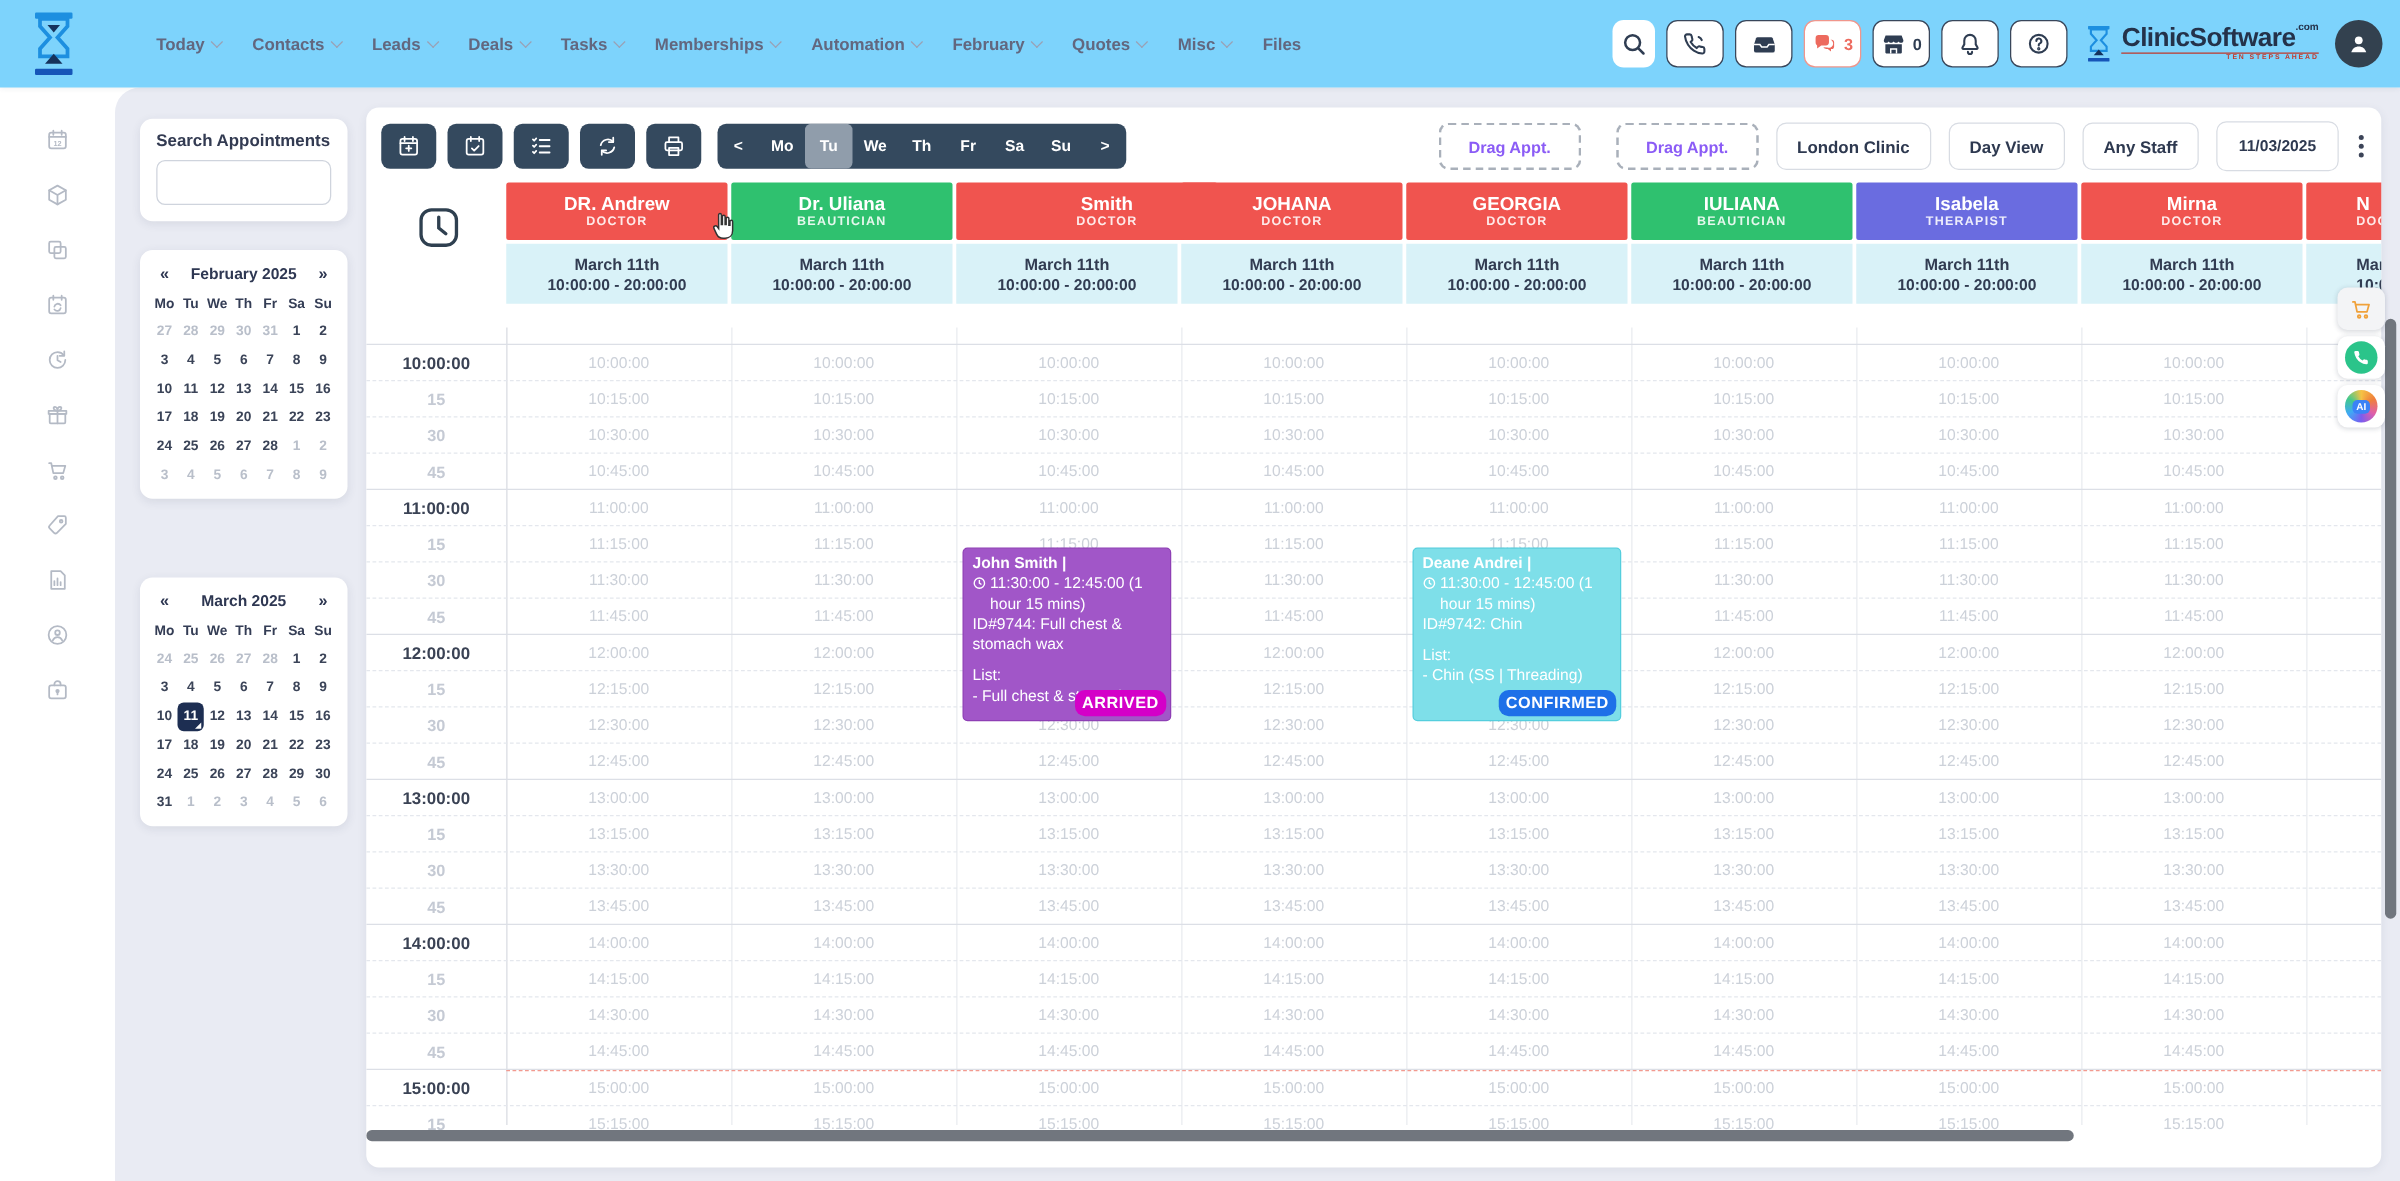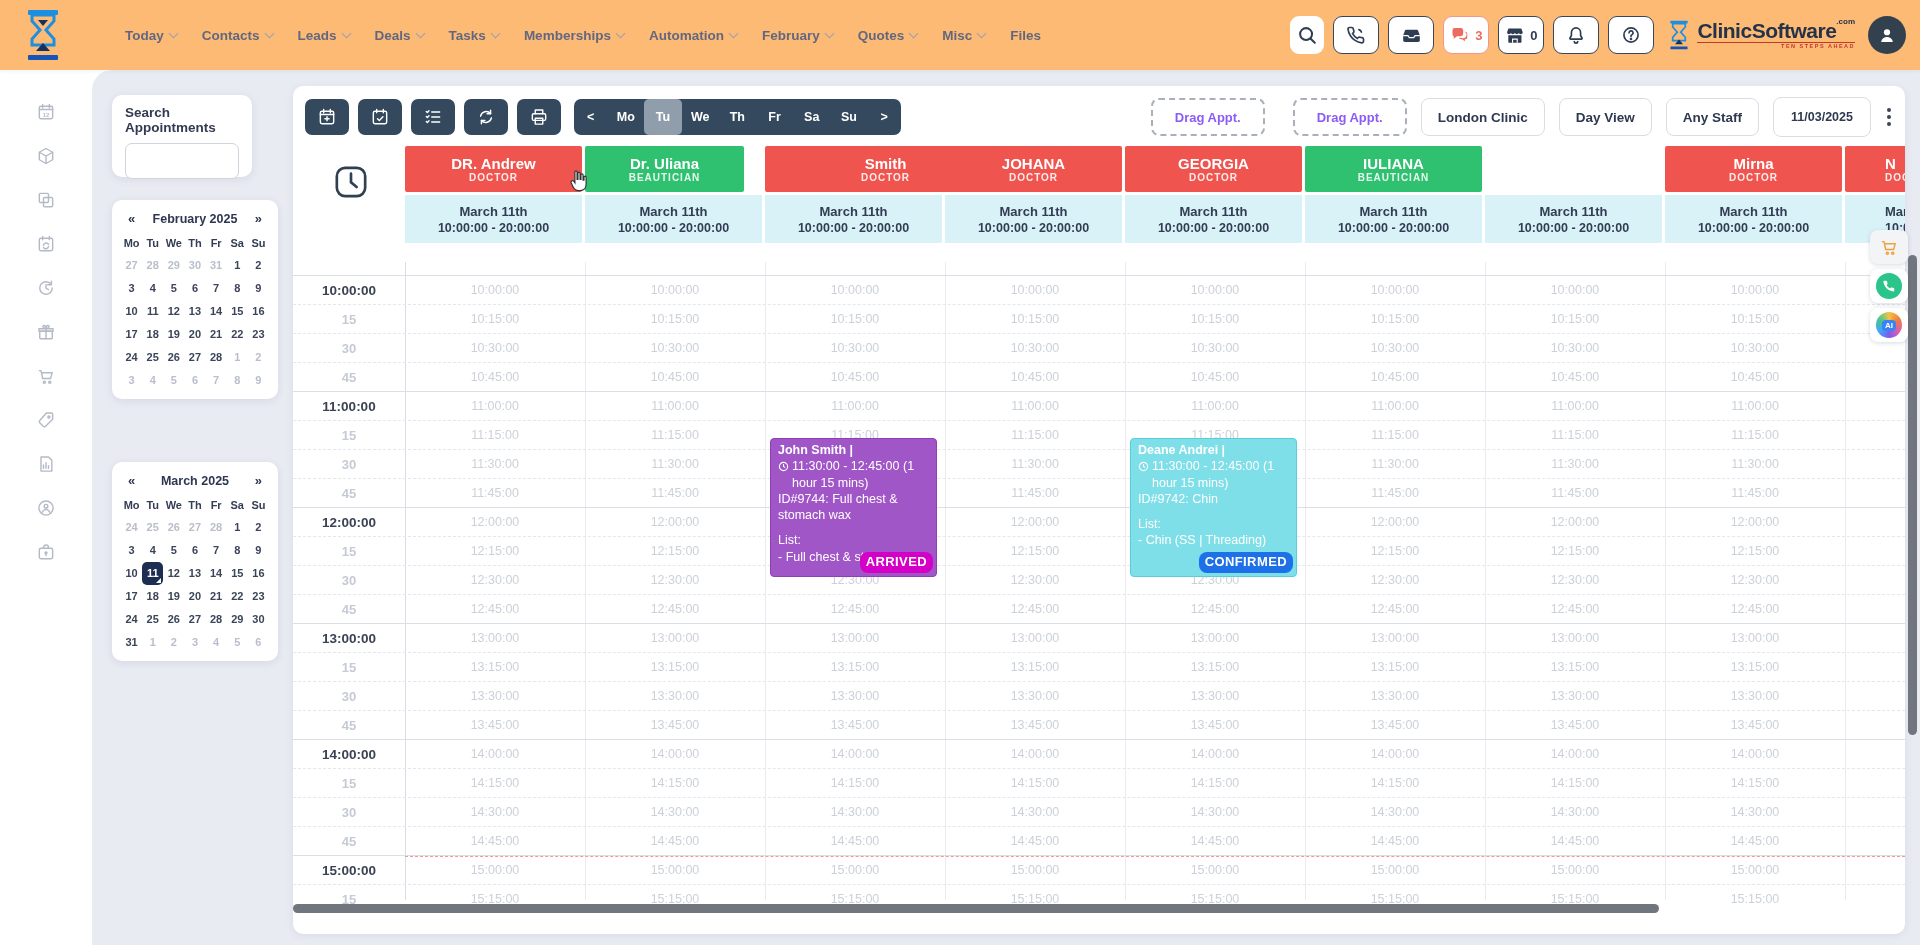--- a/index.html
+++ b/index.html
@@ -3,21 +3,21 @@
 <meta charset="utf-8">
 <style>
   html,body{margin:0;padding:0;}
   body{
     width:1920px;height:945px;overflow:hidden;position:relative;
     font-family:"Liberation Sans",sans-serif;background:#ffffff;
     -webkit-font-smoothing:antialiased;
   }
   svg{display:block}
   
-  .topbar{position:absolute;left:0;top:0;width:1920px;height:70px;background:#fdba74;
+  .topbar{position:absolute;left:0;top:0;width:1920px;height:70px;background:#7dd3fc;
     box-shadow:0 1px 4px rgba(40,50,70,.07);z-index:30;}
   .logo-hg{position:absolute;left:22px;top:8px;}
   .mainnav{position:absolute;left:125px;top:0;height:70px;display:flex;align-items:center;gap:25px;}
   .nav-item{display:flex;align-items:center;color:#62677f;font-size:13.5px;font-weight:600;cursor:pointer;white-space:nowrap;}
   .chev{width:6px;height:6px;border-right:1.6px solid #9aa0b4;border-bottom:1.6px solid #9aa0b4;
     transform:rotate(45deg);margin-left:6px;margin-top:-4px;}
   .tb-right{position:absolute;right:14px;top:0;height:70px;display:flex;align-items:center;gap:9px;}
   .icon-btn{width:46px;height:38px;border:1.6px solid #39465a;border-radius:9px;background:#fff;
     display:flex;align-items:center;justify-content:center;gap:5px;color:#2f3d52;cursor:pointer;padding:0 6px;box-sizing:border-box;}
   .icon-btn.plain{border:none;width:34px;}
@@ -31,21 +31,21 @@
   .brand-tag{font-size:5.5px;letter-spacing:1.5px;color:#c0392b;text-align:right;font-weight:700;
     border-top:1px solid #c0392b;margin-top:1px;padding-top:1px;}
   .avatar{width:38px;height:38px;border-radius:50%;background:#33414f;display:flex;align-items:center;justify-content:center;cursor:pointer;}
   
   .rail{position:absolute;left:0;top:70px;width:92px;bottom:0;background:#fff;
     display:flex;flex-direction:column;align-items:center;padding-top:32px;gap:24px;z-index:10;}
   .rail .ricon{color:#b4bac5;cursor:pointer;}
   
   .content{position:absolute;left:92px;top:70px;right:0;bottom:0;background:#e9ebf3;border-top-left-radius:20px;}
   .card{position:absolute;background:#fff;border-radius:10px;box-shadow:0 2px 8px rgba(50,60,90,.10);}
-  .search-card{left:20px;top:25px;width:140px;height:82px;padding:10px 13px;box-sizing:border-box;}
+  .search-card{left:20px;top:25px;width:166px;height:82px;padding:10px 13px;box-sizing:border-box;}
   .search-title{font-size:13.5px;font-weight:700;color:#333b52;}
   .search-card input{margin-top:8px;width:100%;height:36px;border:1px solid #cfd4dd;border-radius:7px;
     box-sizing:border-box;font-family:inherit;font-size:13px;padding:0 8px;outline:none;}
   .mini-cal{width:166px;padding:9px 9px 7px;box-sizing:border-box;}
   .mc-head{display:flex;align-items:center;justify-content:space-between;padding:2px 4px 6px;
     font-size:12.5px;font-weight:700;color:#2e3752;}
   .mc-arrow{cursor:pointer;color:#2e3752;font-size:13px;padding:0 3px;}
   .mc-grid{display:grid;grid-template-columns:repeat(7,1fr);}
   .mc-wd{font-size:11px;font-weight:700;color:#343d55;text-align:center;height:22px;line-height:22px;}
   .mc-day{font-size:11px;font-weight:700;color:#3b4458;text-align:center;height:23px;line-height:23px;
@@ -517,21 +517,21 @@
           </svg>
       </div>
     <div class="col-hdr" style="left: 112px; width: 177px; background: rgb(240, 84, 79);">
           <div class="col-name">DR. Andrew</div>
           <div class="col-role">DOCTOR</div>
         </div>
         <div class="col-info" style="left: 112px; width: 177px;">
           <div class="ci-date">March 11th</div>
           <div class="ci-hours">10:00:00 - 20:00:00</div>
         </div>
-        <div class="col-hdr" style="left: 292px; width: 159px; background: rgb(47, 193, 111);">
+        <div class="col-hdr" style="left: 292px; width: 177px; background: rgb(47, 193, 111);">
           <div class="col-name">Dr. Uliana</div>
           <div class="col-role">BEAUTICIAN</div>
         </div>
         <div class="col-info" style="left: 292px; width: 177px;">
           <div class="ci-date">March 11th</div>
           <div class="ci-hours">10:00:00 - 20:00:00</div>
         </div>
         <div class="col-hdr" style="left: 472px; width: 177px; background: rgb(240, 84, 79); padding-left: 32px;">
           <div class="col-name">Smith</div>
           <div class="col-role">DOCTOR</div>
@@ -556,20 +556,24 @@
           <div class="ci-date">March 11th</div>
           <div class="ci-hours">10:00:00 - 20:00:00</div>
         </div>
         <div class="col-hdr" style="left: 1012px; width: 177px; background: rgb(47, 193, 111);">
           <div class="col-name">IULIANA</div>
           <div class="col-role">BEAUTICIAN</div>
         </div>
         <div class="col-info" style="left: 1012px; width: 177px;">
           <div class="ci-date">March 11th</div>
           <div class="ci-hours">10:00:00 - 20:00:00</div>
+        </div>
+        <div class="col-hdr" style="left: 1192px; width: 177px; background: rgb(106, 108, 224);">
+          <div class="col-name">Isabela</div>
+          <div class="col-role">THERAPIST</div>
         </div>
         <div class="col-info" style="left: 1192px; width: 177px;">
           <div class="ci-date">March 11th</div>
           <div class="ci-hours">10:00:00 - 20:00:00</div>
         </div>
         <div class="col-hdr" style="left: 1372px; width: 177px; background: rgb(240, 84, 79);">
           <div class="col-name">Mirna</div>
           <div class="col-role">DOCTOR</div>
         </div>
         <div class="col-info" style="left: 1372px; width: 177px;">

